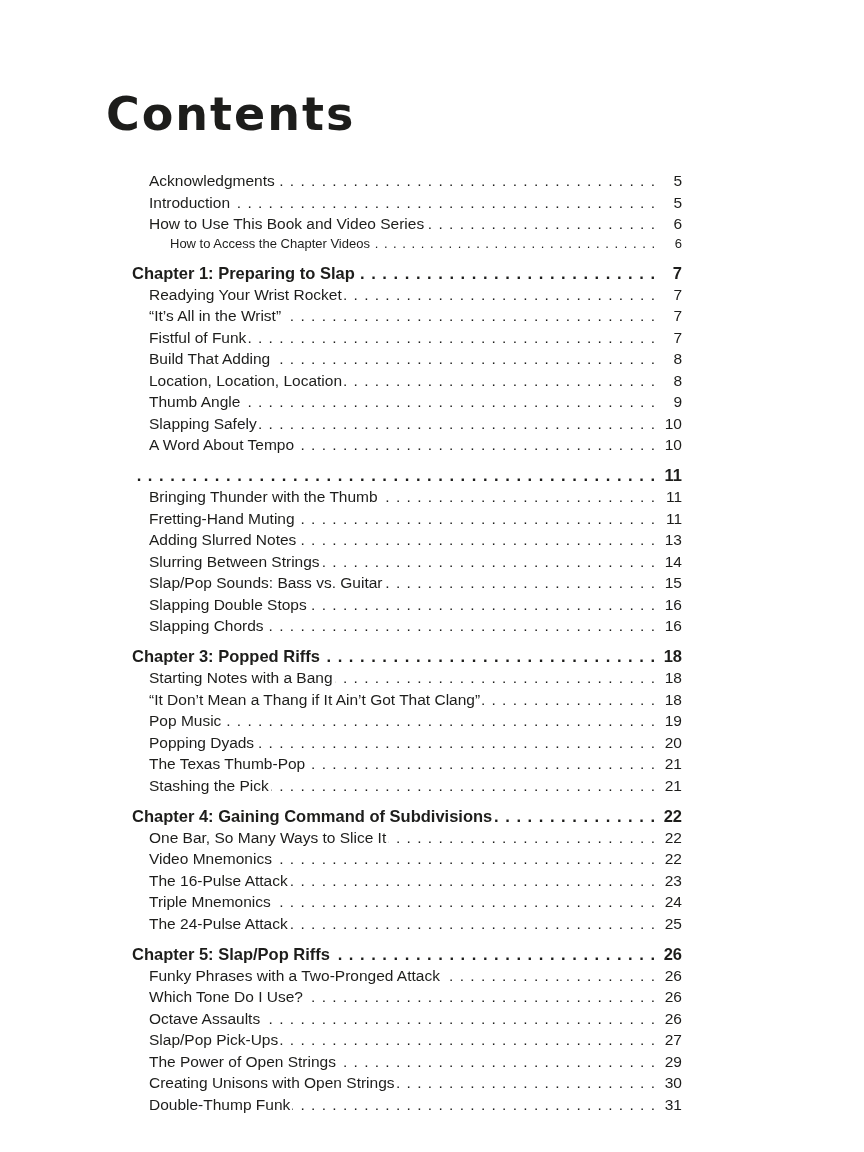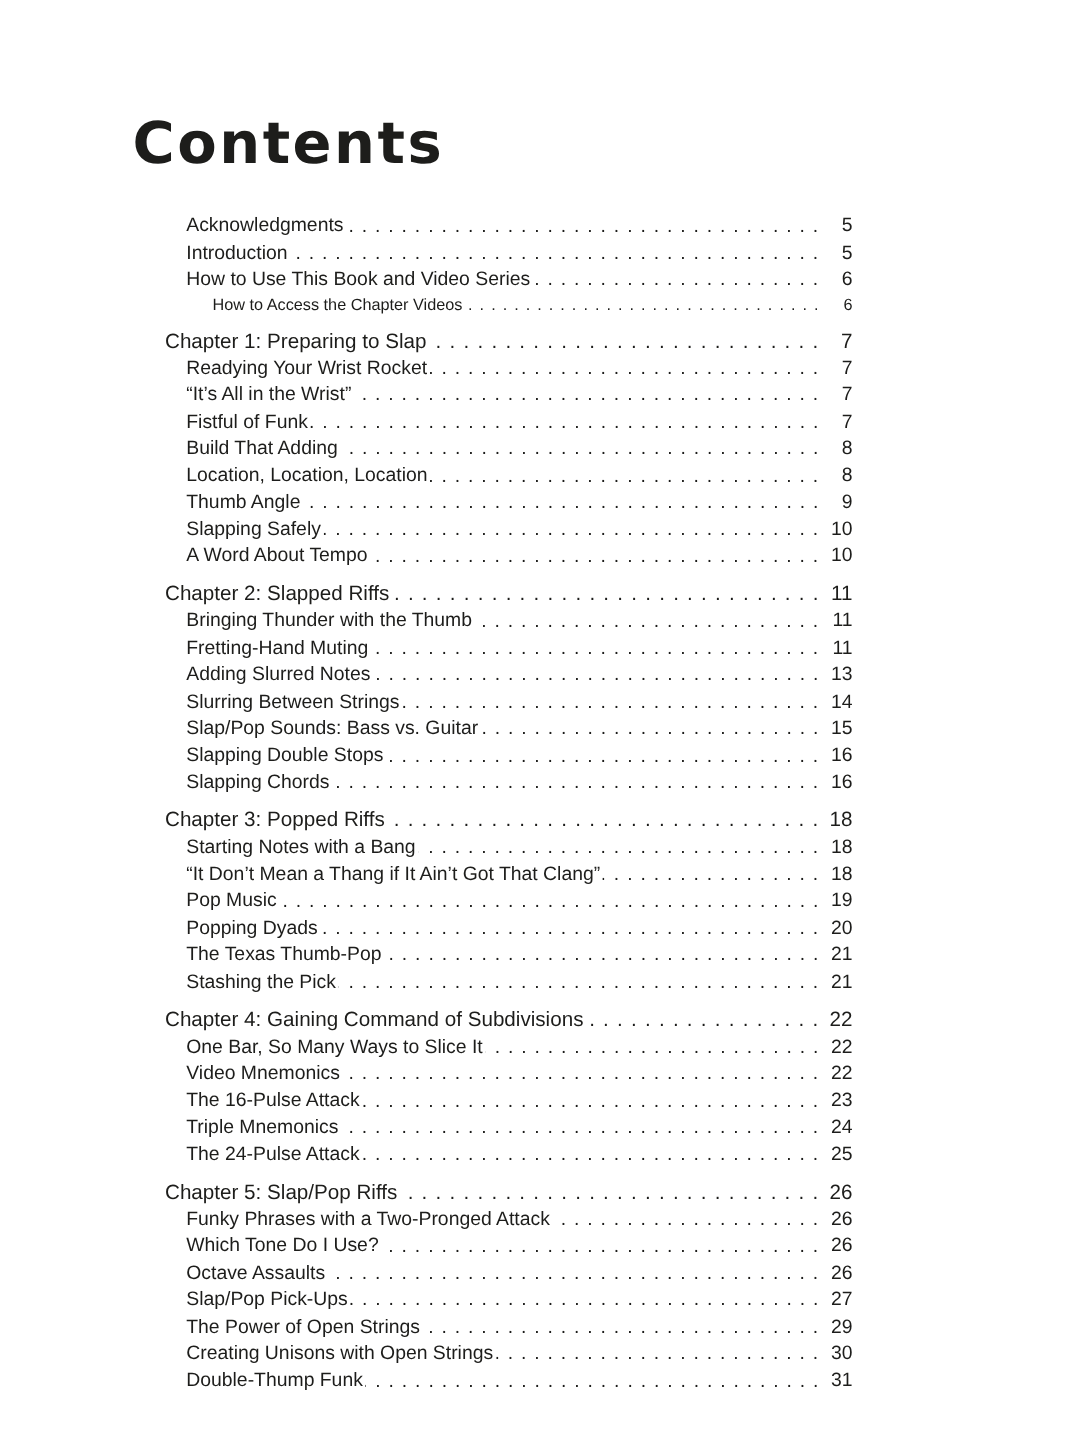--- a/index.html
+++ b/index.html
@@ -37,21 +37,21 @@
     width: 550px;
   }
   .toc-row {
     display: flex;
     align-items: baseline;
     font-size: 15.5px;
     line-height: 21.5px;
     color: #1d1d1b;
   }
   .toc-row.chapter {
-    font-weight: normal;
+    font-weight: bold;
     font-size: 16.5px;
     line-height: 22px;
     margin-top: 8.5px;
   }
   .toc-row.entry .toc-label { padding-left: 17px; }
   .toc-row.sub {
     font-size: 13px;
     line-height: 18.5px;
   }
   .toc-row.sub .toc-label { padding-left: 38px; }
@@ -141,21 +141,20 @@
         <span class="toc-label">Slapping Safely</span>
         <span class="toc-leader"></span>
         <span class="toc-page">10</span>
       </div>
       <div class="toc-row entry">
         <span class="toc-label">A Word About Tempo</span>
         <span class="toc-leader"></span>
         <span class="toc-page">10</span>
       </div>
       <div class="toc-row chapter">
-        <span class="toc-label">Chapter 2: Slapped Riffs</span>
         <span class="toc-leader"></span>
         <span class="toc-page">11</span>
       </div>
       <div class="toc-row entry">
         <span class="toc-label">Bringing Thunder with the Thumb</span>
         <span class="toc-leader"></span>
         <span class="toc-page">11</span>
       </div>
       <div class="toc-row entry">
         <span class="toc-label">Fretting-Hand Muting</span>

